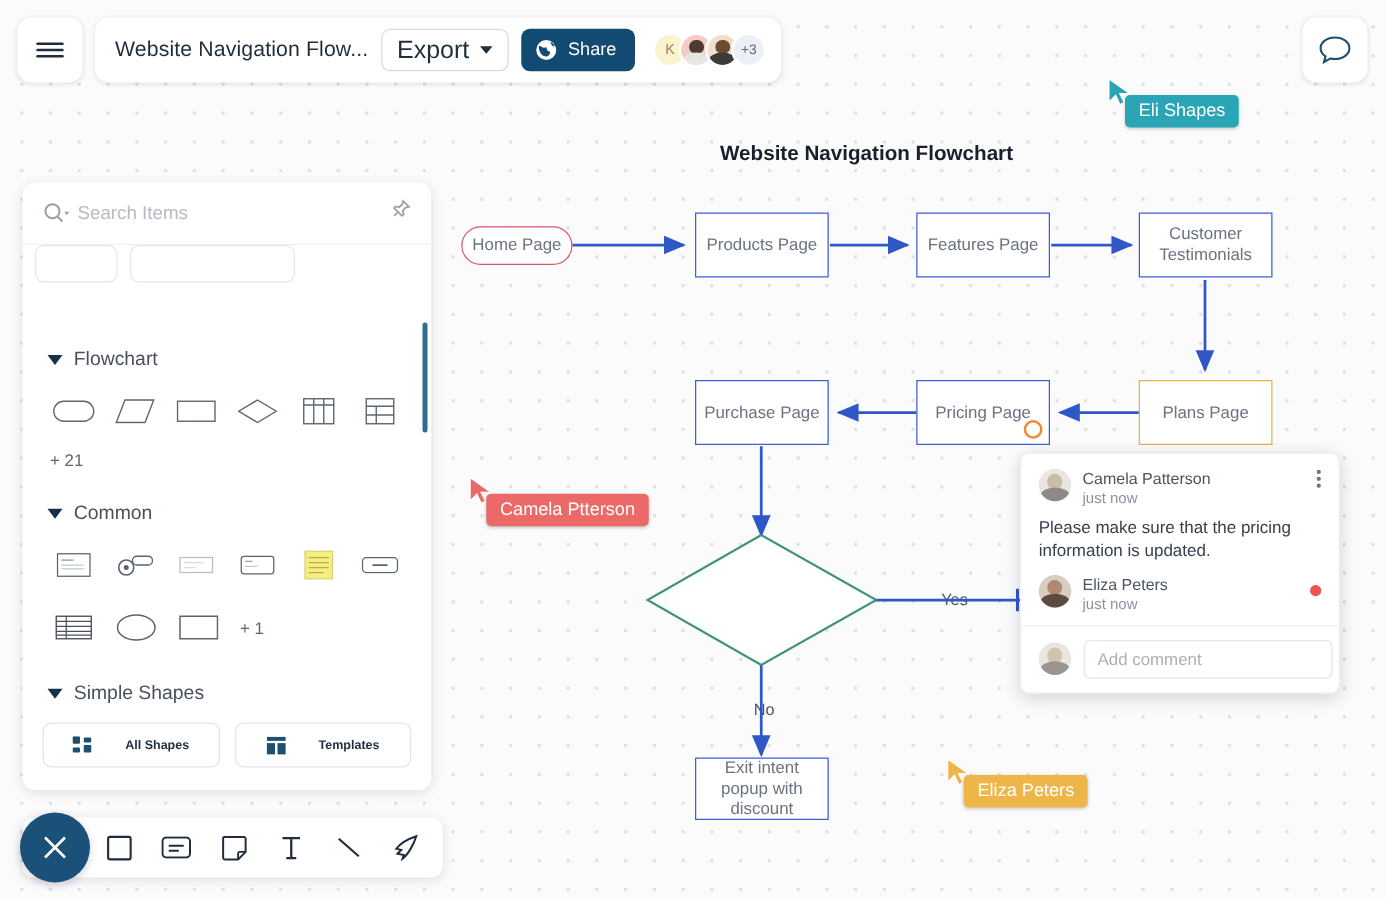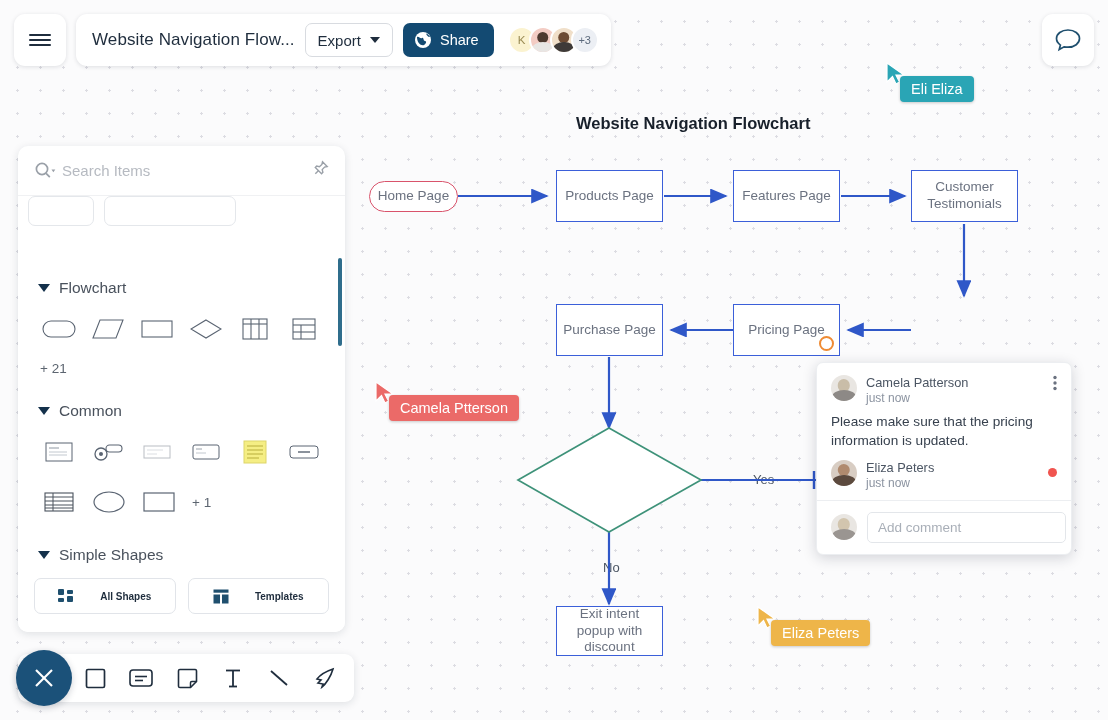--- a/index.html
+++ b/index.html
@@ -37,21 +37,21 @@
   .menu-btn .bar { width: 22px; height: 2.4px; background: #1f2d3d; border-radius: 2px; margin: 2.6px 0; }
   .topbar-card {
     margin-left: 10px; height: 52px; border-radius: 11px;
     background: #ffffff; box-shadow: 0 1px 4px rgba(20,30,50,.13);
     display: flex; align-items: center; padding: 0 12px 0 16px; gap: 10px;
   }
   .doc-title { font-size: 17px; color: #1f2d3d; white-space: nowrap; letter-spacing: .1px; }
   .export-btn {
     height: 34px; border: 1px solid #d8dbe0; border-radius: 7px; background: #fff;
     display: flex; align-items: center; gap: 9px; padding: 0 12px;
-    font-size: 15px; color: #1f2d3d; cursor: pointer; justify-content: space-between;
+    font-size: 20px; color: #1f2d3d; cursor: pointer; justify-content: space-between;
   }
   .caret-down {
     width: 0; height: 0; border-left: 5px solid transparent; border-right: 5px solid transparent;
     border-top: 6px solid #1f2d3d;
   }
   .share-btn {
     height: 34px; border-radius: 7px; background: #134a72;
     display: flex; align-items: center; gap: 8px; padding: 0 15px 0 11px;
     font-size: 14.5px; color: #fff; cursor: pointer; border: none;
     font-family: "Liberation Sans", sans-serif;
@@ -263,20 +263,23 @@
   </div>
 
   <div class="node n-blue" style="left:733px; top:170px; width:107px; height:52px;">
     <span>Features Page</span>
   </div>
 
   <div class="node n-blue" style="left:911px; top:170px; width:107px; height:52px;">
     <span style="padding:0 6px;">Customer Testimonials</span>
   </div>
 
+  <div class="node n-orange" style="left:911px; top:304px; width:107px; height:52px;">
+    <span>Plans Page</span>
+  </div>
 
   <div class="node n-blue" style="left:733px; top:304px; width:107px; height:52px;">
     <span>Pricing Page</span>
   </div>
 
   <div class="node n-blue" style="left:556px; top:304px; width:107px; height:52px;">
     <span>Purchase Page</span>
   </div>
 
   <div class="diamond-label" style="left:528px; top:452px; width:162px; height:56px;">
@@ -289,21 +292,21 @@
 
   <div class="edge-label" style="left:750px; top:472px;">Yes</div>
   <div class="edge-label" style="left:600px; top:560px;">No</div>
 
   <div class="marker-ring"></div>
 
   <div class="cursor" style="left:886px; top:62px;">
     <svg width="20" height="24">
       <path d="M1,1 L1,20 L6.5,14.5 L10,22 L13.5,20 L10,13 L18,13 z" fill="#2aa5b5" stroke="#ffffff" stroke-width="1.2"></path>
     </svg>
-    <div class="tag tag-teal">Eli Eliza</div>
+    <div class="tag tag-teal">Eli Shapes</div>
   </div>
 
   <div class="cursor" style="left:375px; top:381px;">
     <svg width="20" height="24">
       <path d="M1,1 L1,20 L6.5,14.5 L10,22 L13.5,20 L10,13 L18,13 z" fill="#eb6a68" stroke="#ffffff" stroke-width="1.2"></path>
     </svg>
     <div class="tag tag-red">Camela Ptterson</div>
   </div>
 
   <div class="cursor" style="left:757px; top:606px;">

